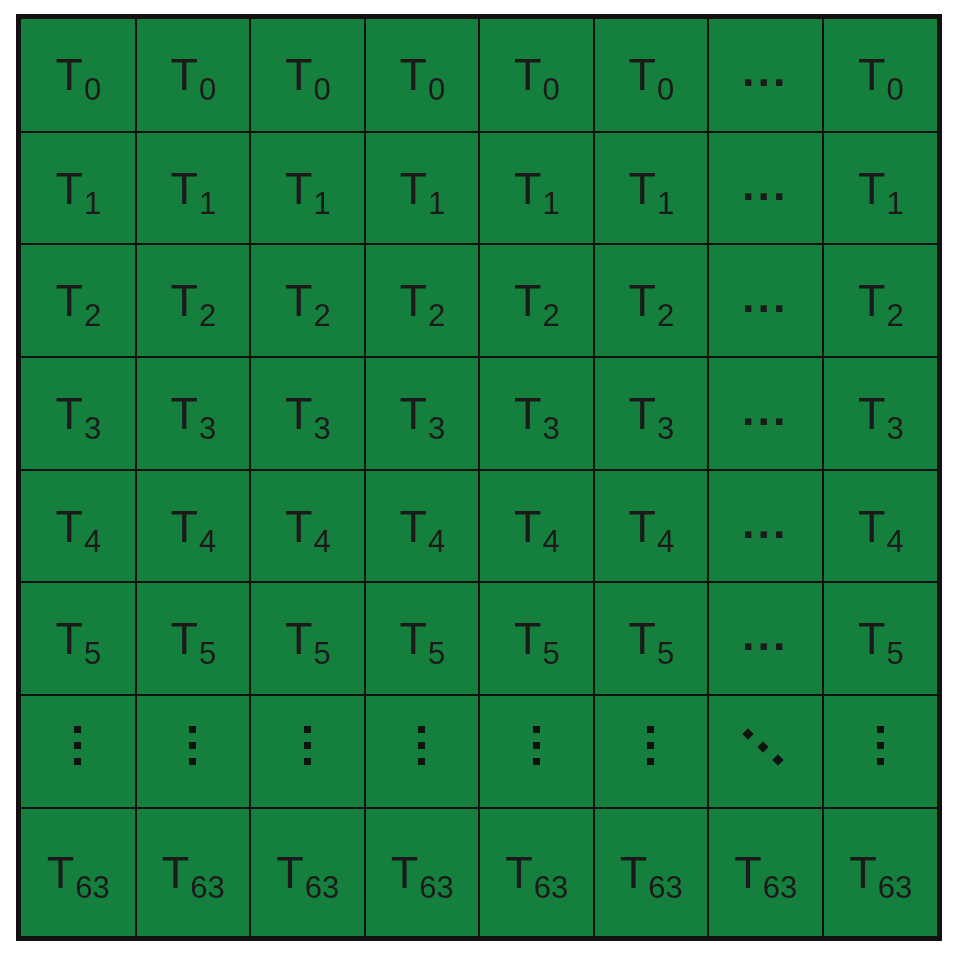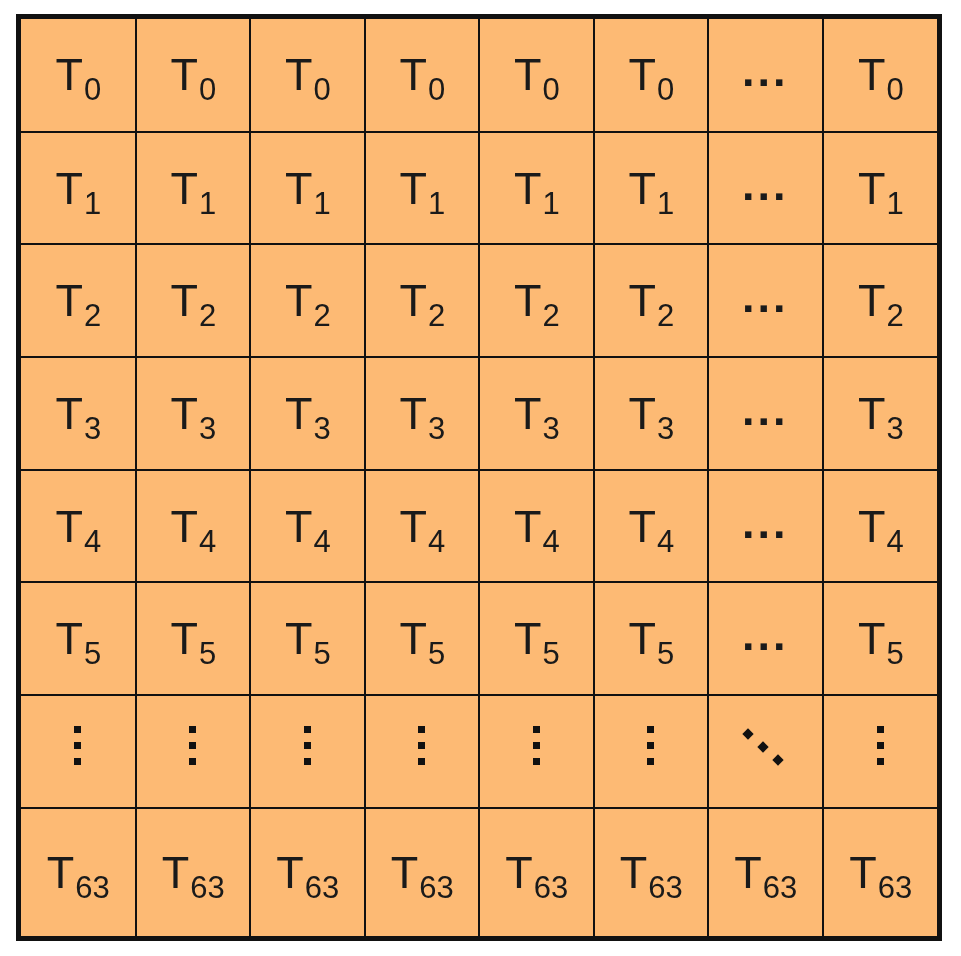--- a/index.html
+++ b/index.html
@@ -23,21 +23,21 @@
     box-sizing: border-box;
     border: 5px solid #111111;
     background: #ffffff;
   }
 
   table.thread-grid {
     width: 100%;
     height: 100%;
     border-collapse: collapse;
     table-layout: fixed;
-    background: #fdba74;
+    background: #15803d;
   }
 
   table.thread-grid td {
     border: 2px solid #111111;
     text-align: center;
     vertical-align: middle;
     color: #1a1a1a;
     font-size: 43px;
     line-height: 1;
     padding: 0;

